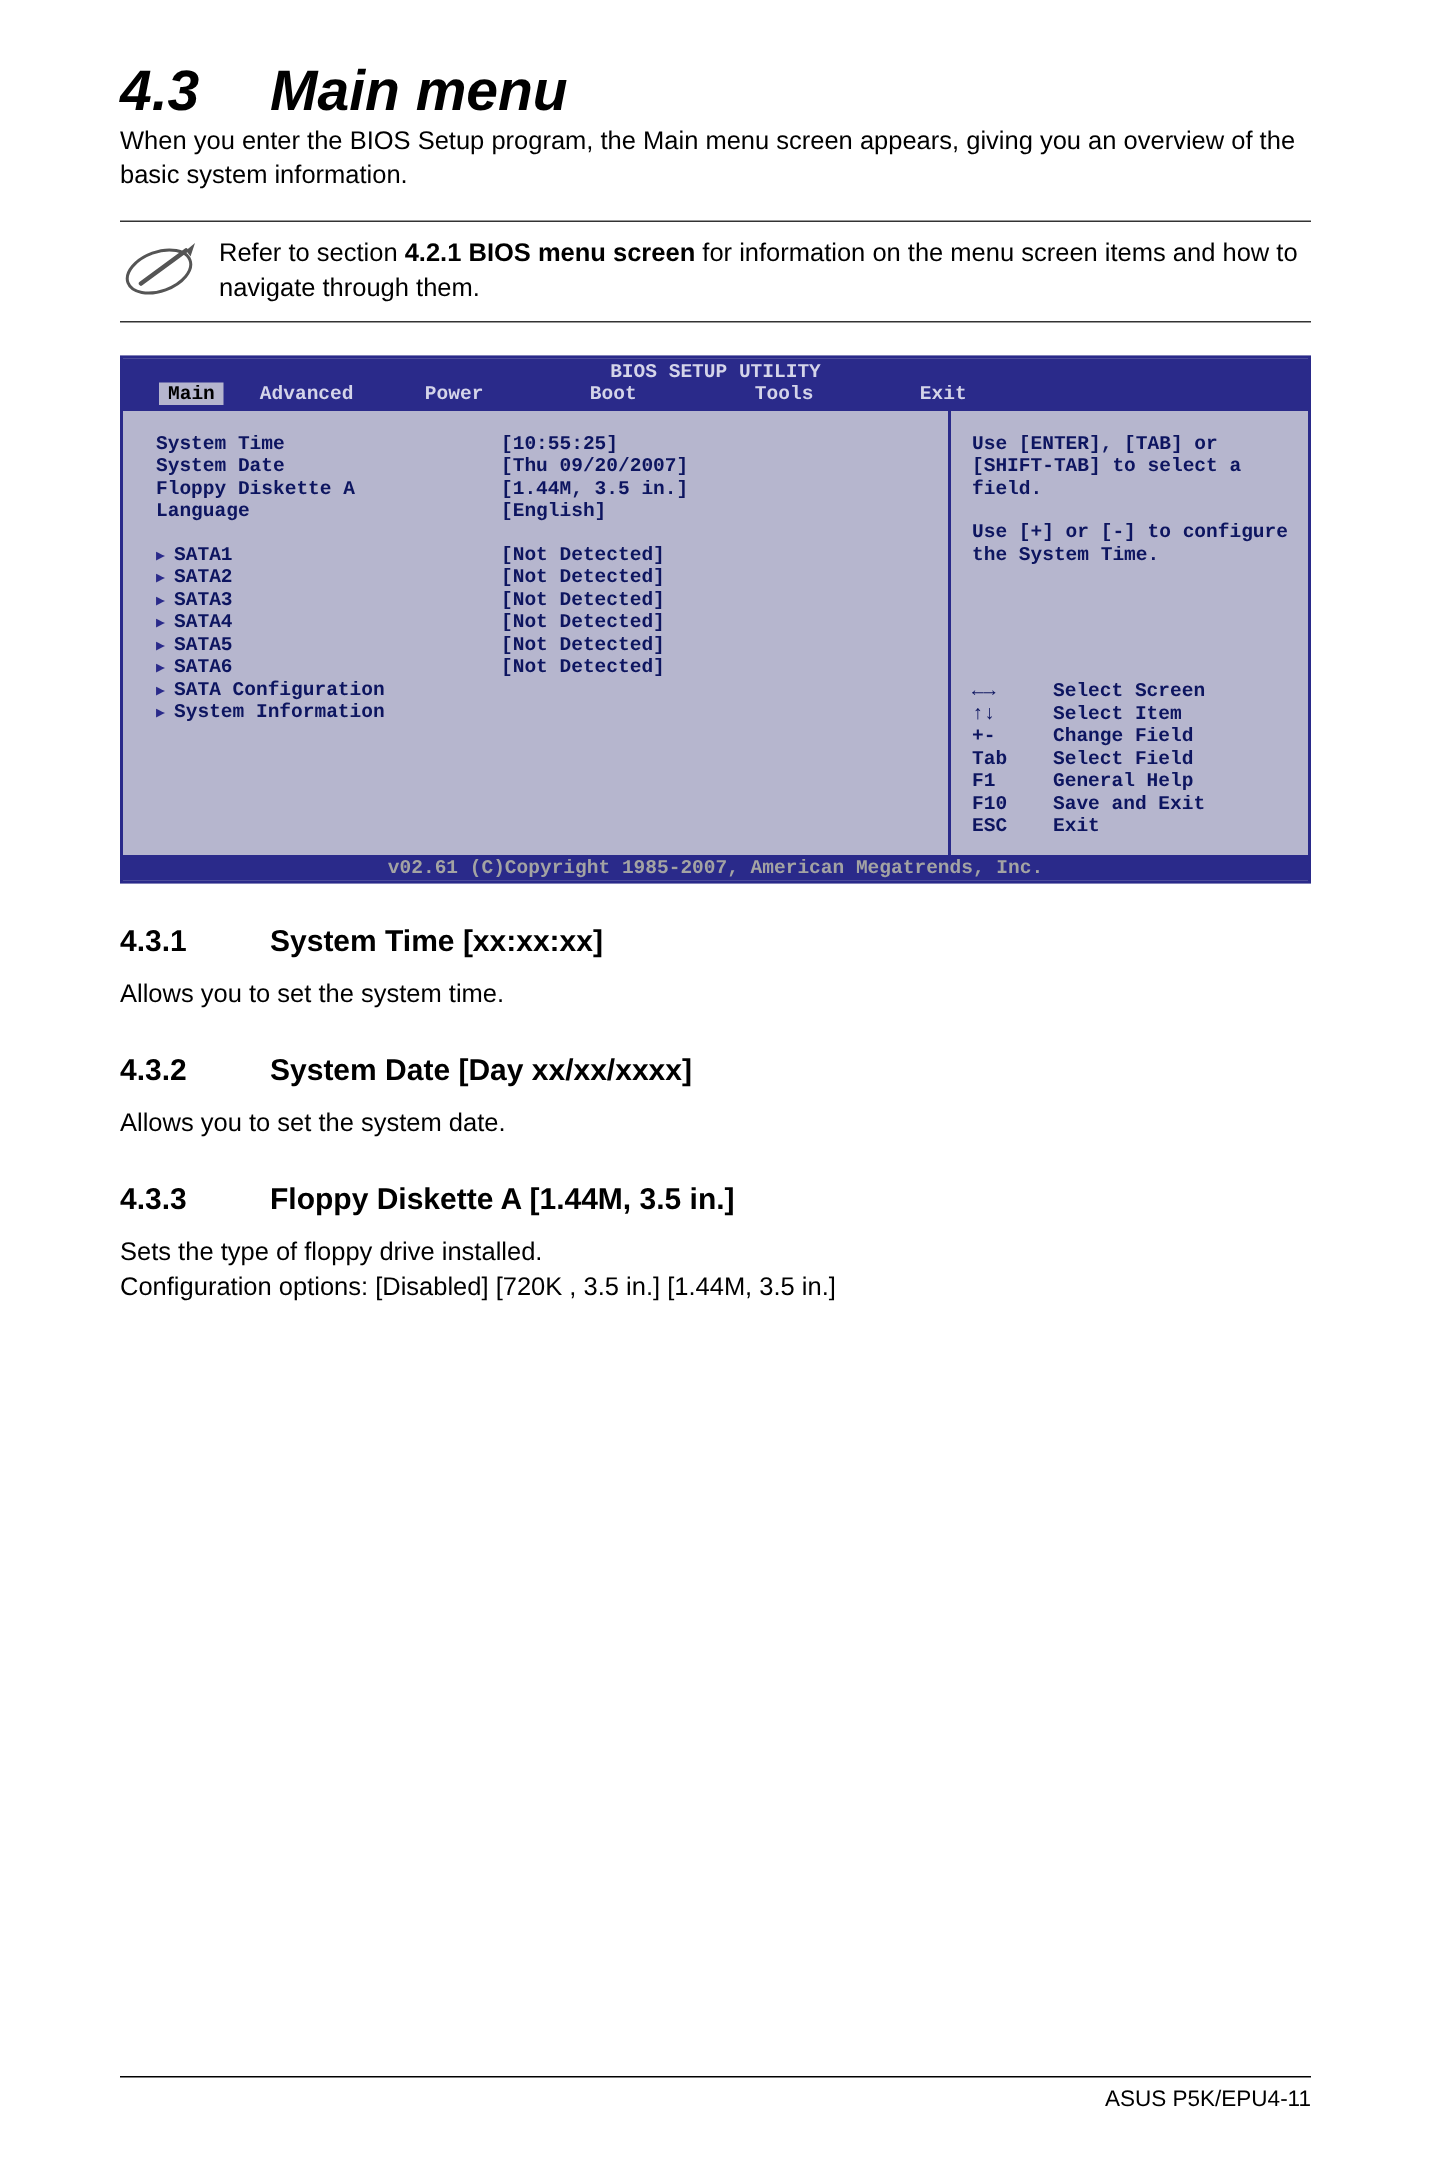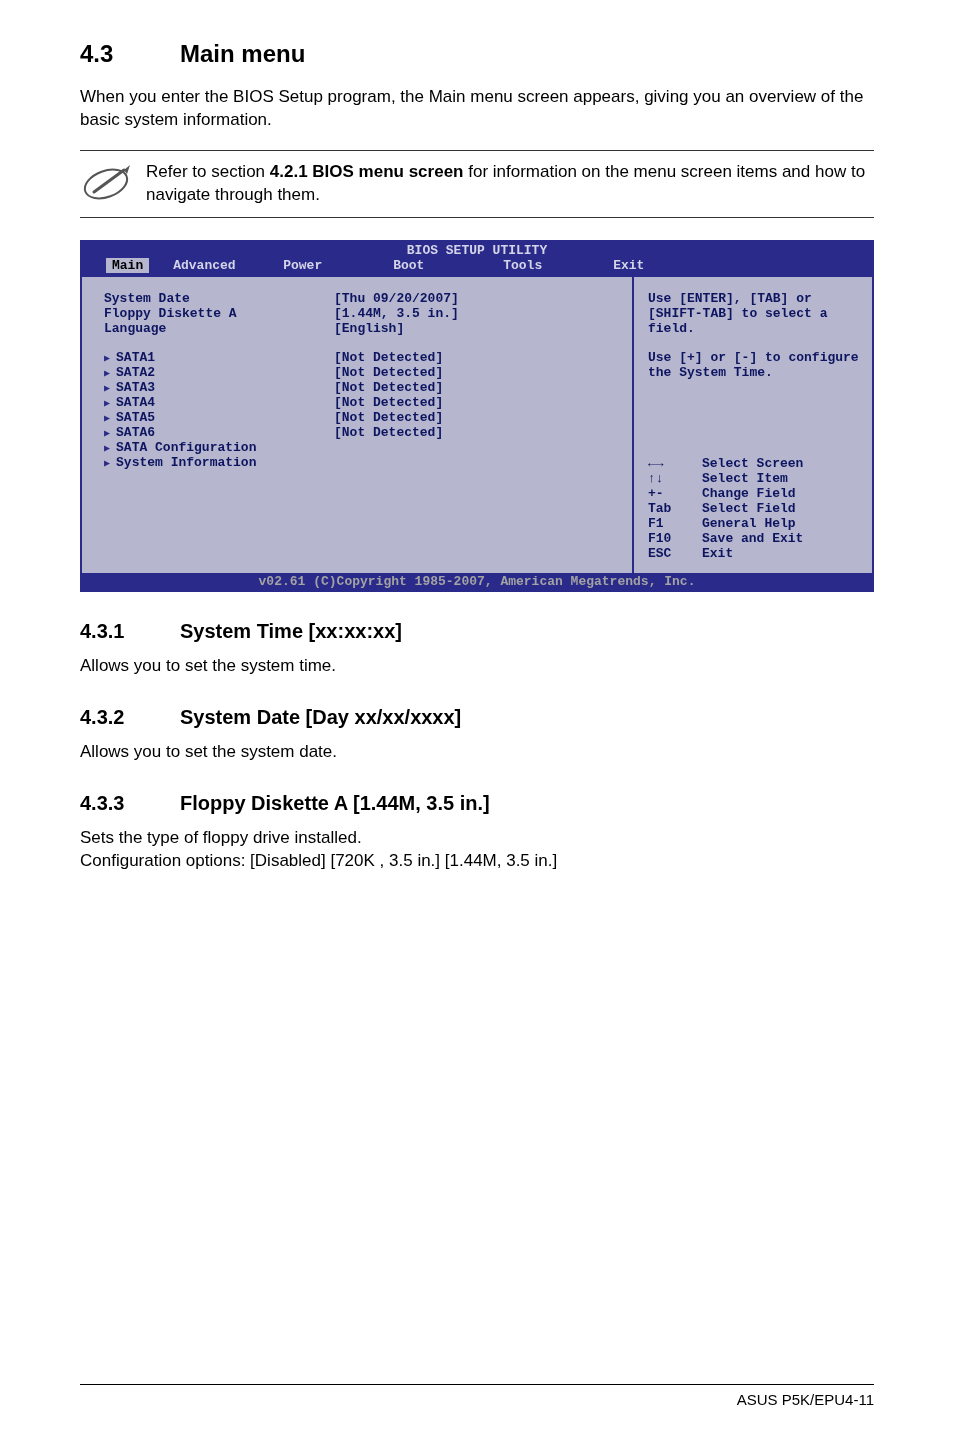--- a/index.html
+++ b/index.html
@@ -5,23 +5,23 @@
     * { margin: 0; padding: 0; box-sizing: border-box; }
     body {
       font-family: Arial, Helvetica, sans-serif;
       background: #fff;
       width: 954px;
       padding: 40px 80px 20px 80px;
       position: relative;
       min-height: 1438px;
     }
     .section-title {
-      font-size: 24px;
+      font-size: 38px;
       font-weight: bold;
-      margin-bottom: 18px;
+      font-style: italic;
     }
     .section-title .num { display: inline-block; width: 100px; }
     .body-text {
       font-size: 17px;
       line-height: 1.35;
       margin-bottom: 18px;
     }
     .note-row {
       display: flex;
       align-items: center;
@@ -143,20 +143,24 @@
       <span>Power</span>
       <span>Boot</span>
       <span>Tools</span>
       <span>Exit</span>
     </div>
   </div>
   <div class="bios-body">
     <div class="bios-left">
       <div id="g1">
           <div class="bios-row">
+            <span class="lbl">System Time</span>
+            <span>[10:55:25]</span>
+          </div>
+          <div class="bios-row">
             <span class="lbl">System Date</span>
             <span>[Thu 09/20/2007]</span>
           </div>
           <div class="bios-row">
             <span class="lbl">Floppy Diskette A</span>
             <span>[1.44M, 3.5 in.]</span>
           </div>
           <div class="bios-row">
             <span class="lbl">Language</span>
             <span>[English]</span>

